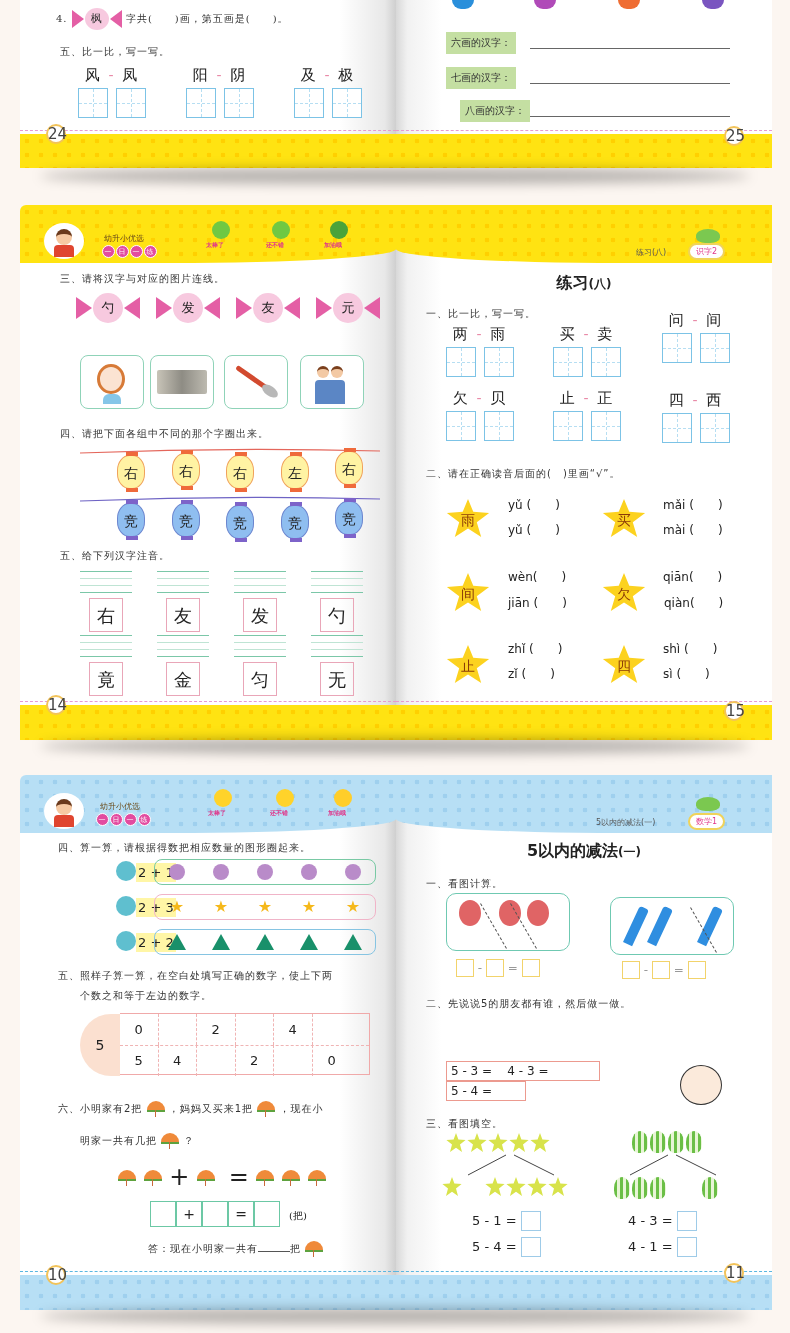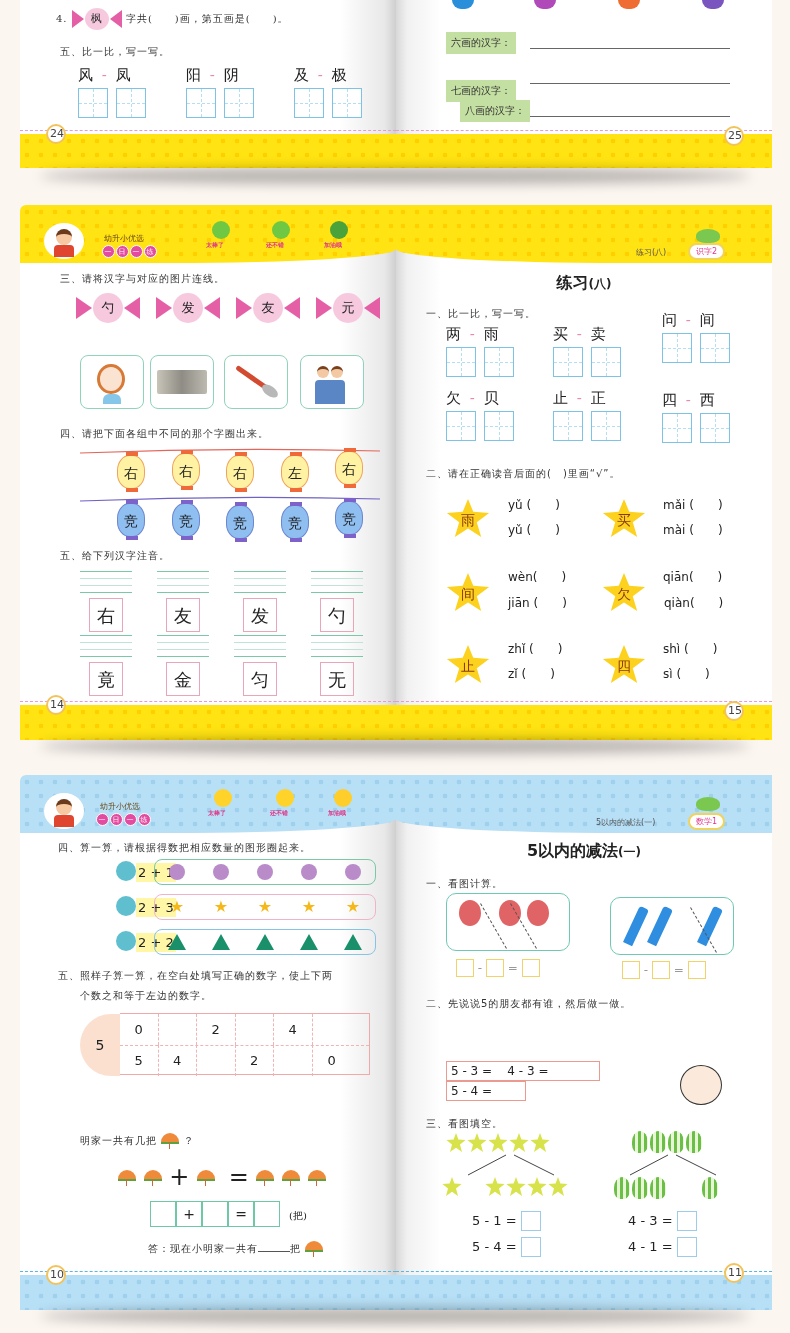--- a/index.html
+++ b/index.html
@@ -6,26 +6,26 @@
 body{width:790px;height:1333px;background:#fcf6f1;font-family:"DejaVu Sans","Liberation Sans",sans-serif;position:relative;overflow:hidden;color:#222}
 .spread{position:absolute;left:20px;width:752px;}
 .page{position:absolute;top:0;width:376px;background:#fff;overflow:hidden}
 .page.left{left:0;background:linear-gradient(90deg,#fff 0%,#fff 85%,#e8e8e8 97%,#cfcfcf 100%)}
 .page.right{left:376px;background:linear-gradient(90deg,#d8d8d8 0%,#f1f1f1 3%,#fff 12%,#fff 100%)}
 .shadow{position:absolute;left:10px;right:10px;height:16px;border-radius:50%;background:rgba(0,0,0,.28);filter:blur(6px)}
 .band{position:absolute;left:0;right:0;background-color:#ffe312;background-image:radial-gradient(circle,#ffd000 2.2px,transparent 2.6px);background-size:14px 14px}
 .band.blue{background-color:#b7dff5;background-image:radial-gradient(circle,#9fd0ee 2.2px,transparent 2.6px)}
 .dash{position:absolute;left:0;right:0;border-top:1.5px dashed #e79ad0}
 .dash.blue{border-top-color:#5ab6e0}
-.pnum{position:absolute;width:20px;height:20px;border-radius:50%;background:#fff;border:2px solid #f2c35a;font-size:11px;text-align:right;line-height:16px;color:#444}
+.pnum{position:absolute;width:20px;height:20px;border-radius:50%;background:#fff;border:2px solid #f2c35a;font-size:15px;text-align:left;line-height:16px;color:#444}
 .q{position:absolute;font-size:10px;letter-spacing:1px;color:#333}
 .tian{display:inline-block;width:30px;height:30px;border:1px solid #7cc3e6;position:relative;background:#fff}
 .tian:before{content:"";position:absolute;left:50%;top:0;bottom:0;border-left:1px dashed #b6def2}
 .tian:after{content:"";position:absolute;top:50%;left:0;right:0;border-top:1px dashed #b6def2}
-.pair{position:absolute;}
+.pair{position:absolute;text-align:center}
 .pair .chars{font-family:"DejaVu Serif",serif;font-size:15px;letter-spacing:2px;margin-bottom:3px}
 .pair .dashc{color:#e98aa8}
 .candy{position:absolute;width:64px;height:30px}
 .candy .w1,.candy .w2{position:absolute;top:4px;width:0;height:0;border-top:11px solid transparent;border-bottom:11px solid transparent}
 .candy .w1{left:0;border-left:16px solid #e45fa5}
 .candy .w2{right:0;border-right:16px solid #e45fa5}
 .candy .c{position:absolute;left:17px;top:0;width:30px;height:30px;border-radius:50%;background:#f7c9df;text-align:center;line-height:30px;font-family:"DejaVu Serif",serif;font-size:13px}
 .pic{position:absolute;width:64px;height:54px;border:1.5px solid #8fd3b8;border-radius:8px;background:#fff}
 .lantern{position:absolute;width:28px;height:34px;border-radius:45%;text-align:center;line-height:34px;font-family:"DejaVu Serif",serif;font-size:14px}
 .lantern.y{background:#fff3a3;border:1.5px solid #f0a25c}
@@ -112,21 +112,21 @@
   </div>
   <div class="page right" style="height:168px">
     <div style="position:absolute;left:52px;top:0;width:300px;height:12px">
       <div style="position:absolute;left:4px;top:0;width:22px;height:9px;border-radius:0 0 10px 10px;background:#2a8fdb"></div>
       <div style="position:absolute;left:86px;top:0;width:22px;height:9px;border-radius:0 0 10px 10px;background:#b04ab8"></div>
       <div style="position:absolute;left:170px;top:0;width:22px;height:9px;border-radius:0 0 10px 10px;background:#ef6d33"></div>
       <div style="position:absolute;left:254px;top:0;width:22px;height:9px;border-radius:0 0 10px 10px;background:#7a55c0"></div>
     </div>
     <div class="lbl" style="left:50px;top:32px">六画的汉字：</div>
     <div class="uline" style="left:134px;top:48px;width:200px"></div>
-    <div class="lbl" style="left:50px;top:80px">七画的汉字：</div>
+    <div class="lbl" style="left:50px;top:67px">七画的汉字：</div>
     <div class="uline" style="left:134px;top:83px;width:200px"></div>
     <div class="lbl" style="left:64px;top:100px">八画的汉字：</div>
     <div class="uline" style="left:134px;top:116px;width:200px"></div>
     <div class="dash" style="top:130px"></div>
     <div class="band" style="top:134px;height:34px"></div>
     <div class="pnum" style="left:328px;top:126px">25</div>
   </div>
 </div>
 <div class="shadow" style="top:168px;left:40px;right:40px"></div>
 
@@ -355,20 +355,23 @@
       <div class="cell" style="left:154px;top:0">4</div>
       <div class="cell" style="left:192.5px;top:0;border-right:none"></div>
       <div class="cell" style="left:0;top:31px">5</div>
       <div class="cell" style="left:38.5px;top:31px">4</div>
       <div class="cell" style="left:77px;top:31px"></div>
       <div class="cell" style="left:115.5px;top:31px">2</div>
       <div class="cell" style="left:154px;top:31px"></div>
       <div class="cell" style="left:192.5px;top:31px;border-right:none">0</div>
     </div>
 
+    <div class="q" style="left:38px;top:326px">
+      <span>六、小明家有2把</span> <span class="umb"></span> <span>，妈妈又买来1把</span> <span class="umb"></span> <span>，现在小</span>
+    </div>
     <div class="q" style="left:60px;top:358px">
       <span>明家一共有几把</span> <span class="umb"></span> <span>？</span>
     </div>
     <div style="position:absolute;left:98px;top:388px;font-size:24px;white-space:nowrap">
       <span class="umb"></span> <span class="umb"></span> <span>+</span> <span class="umb"></span> <span style="margin-left:6px">=</span> <span class="umb"></span> <span class="umb"></span> <span class="umb"></span>
     </div>
     <div style="position:absolute;left:130px;top:426px;white-space:nowrap">
       <span class="gbox"></span><span class="gbox">+</span><span class="gbox"></span><span class="gbox">=</span><span class="gbox"></span>
       <span style="font-size:10px;margin-left:4px;font-family:'DejaVu Serif',serif">(把)</span>
     </div>

